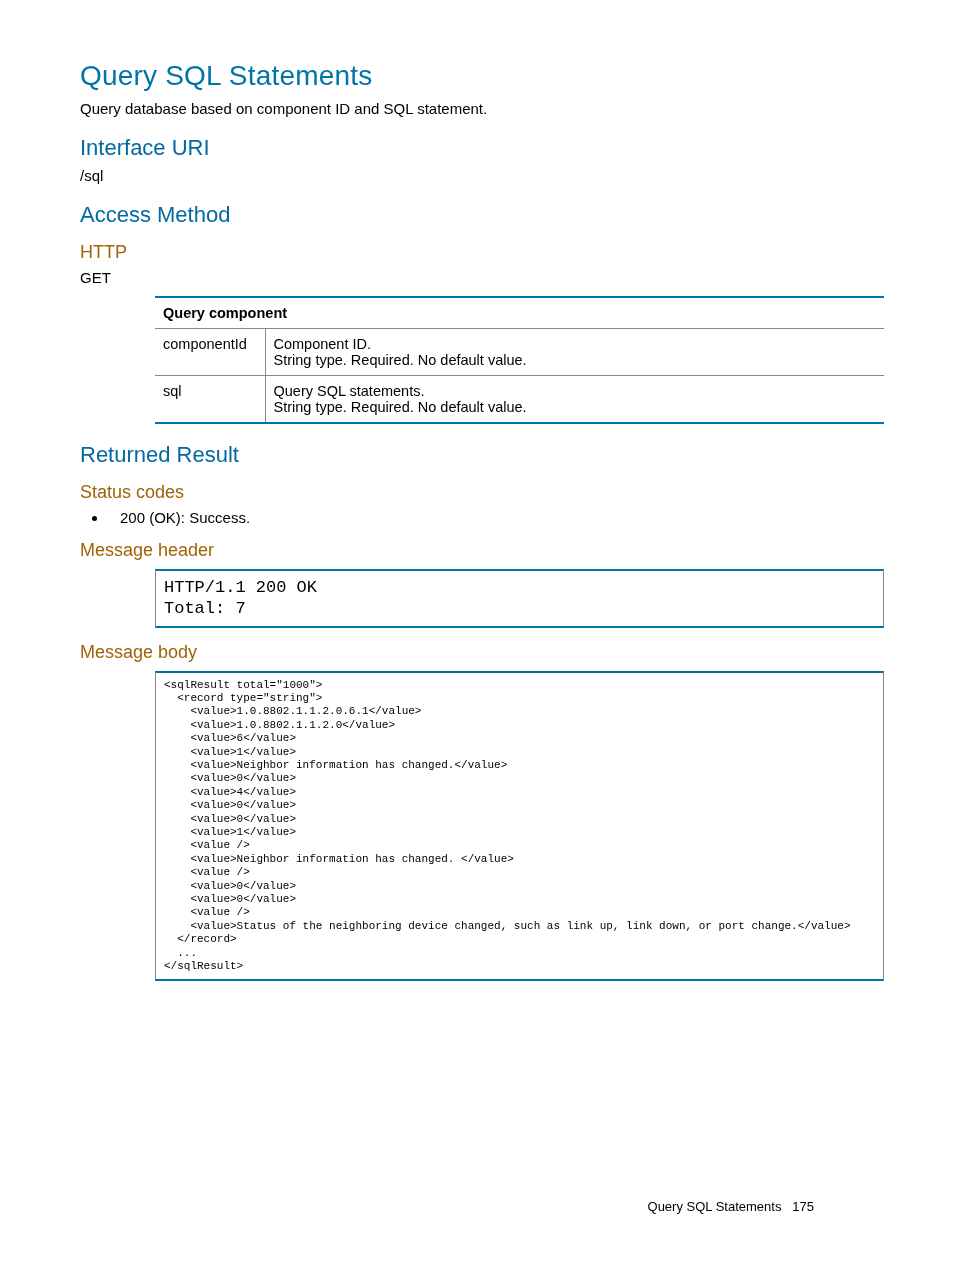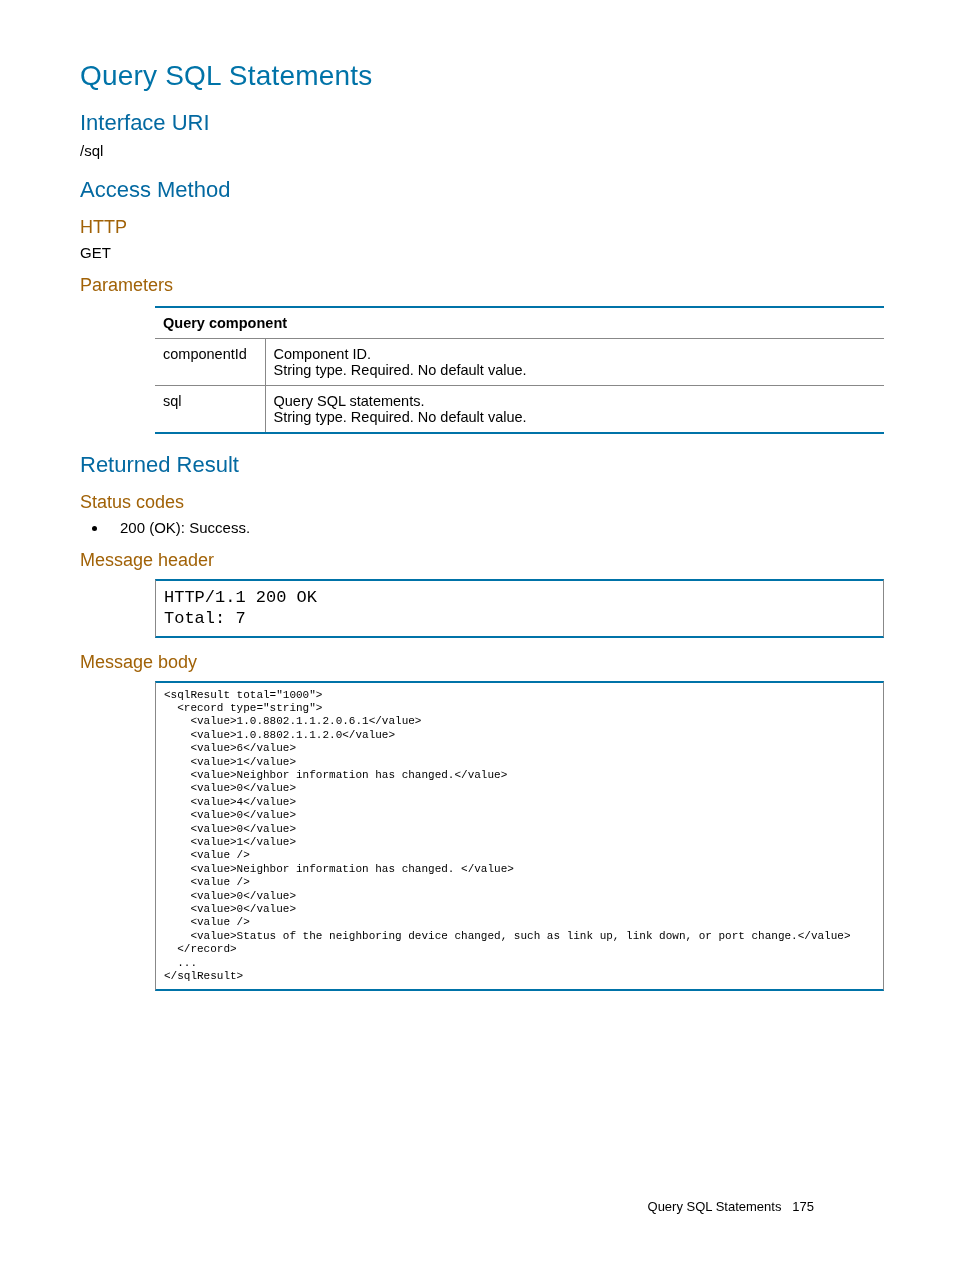--- a/index.html
+++ b/index.html
@@ -110,30 +110,30 @@
   .page-wrap {
     position: relative;
     min-height: 1180px;
   }
 </style>
 </head>
 <body>
 <div class="page-wrap">
 
 <h1 class="title">Query SQL Statements</h1>
+<div class="indent body-text">Query database based on component ID and SQL statement.</div>
 
 <h2 class="section">Interface URI</h2>
 <div class="indent body-text">/sql</div>
 
 <h2 class="section">Access Method</h2>
 
 <h3 class="sub indent">HTTP</h3>
 <div class="indent body-text">GET</div>
 
-<h3 class="sub indent">Parameters</h3>
 
 <div class="table-wrap">
 <table class="param">
   <tbody>
           <tr>
     <th colspan="2">Query component</th>
   </tr>
   <tr>
     <td>componentId</td>
     <td>

